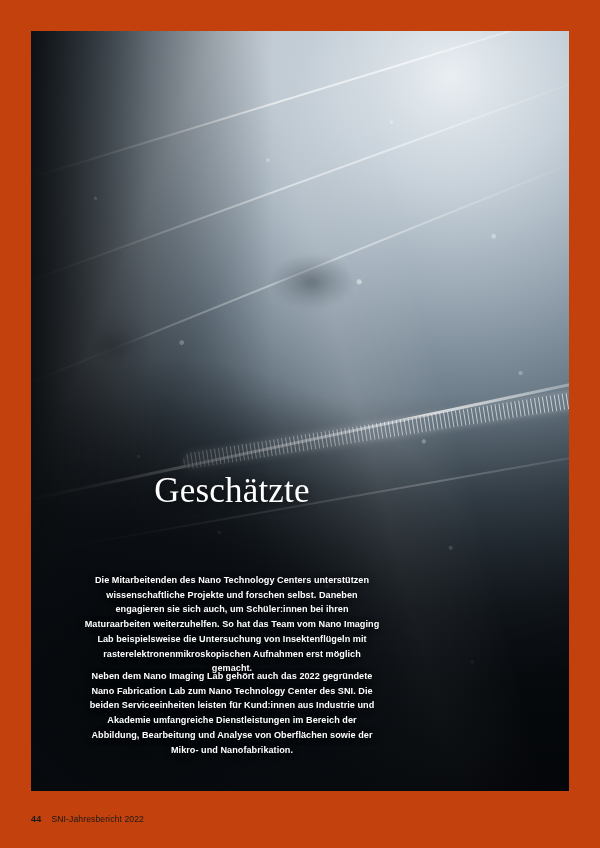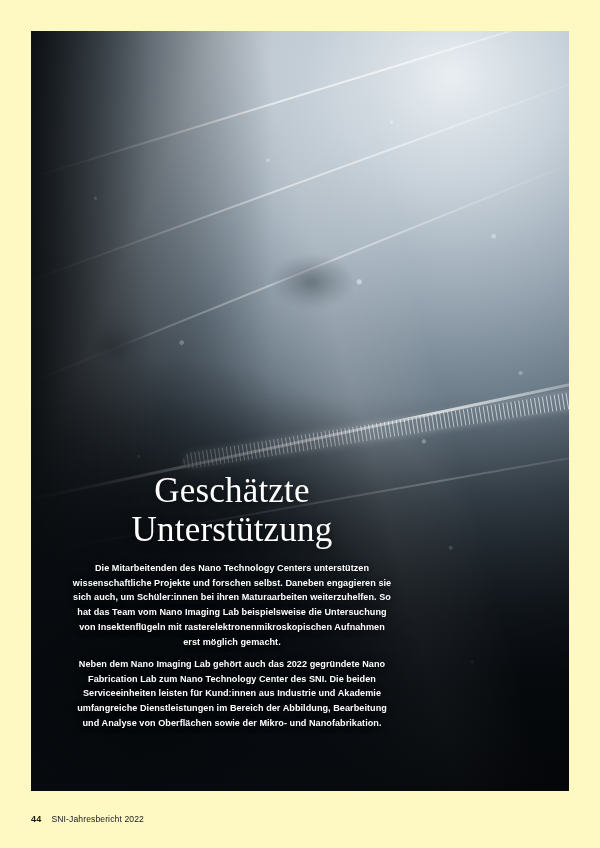--- a/index.html
+++ b/index.html
@@ -11,21 +11,21 @@
     width: 600px;
     height: 848px;
     font-family: "Liberation Sans", sans-serif;
     overflow: hidden;
     position: relative;
   }
 
   .page {
     position: absolute;
     inset: 0;
-    background: #fef9c3;
+    background: #c2410c;
   }
 
   
   .hero {
     position: absolute;
     left: 31px;
     top: 31px;
     width: 538px;
     height: 760px;
     overflow: hidden;
@@ -166,21 +166,21 @@
     text-align: center;
     font-size: 9.1px;
     line-height: 1.62;
     font-weight: bold;
     letter-spacing: 0.05px;
     text-shadow: 0 1px 6px rgba(0,0,0,0.8);
     color: #ffffff;
   }
   .body-block.p1 { top: 530px; }
   .body-block.p2 { top: 626px; }
-  .body-block p { margin: 0; }
+  .body-block p { margin: 12px; }
 
   
   .footer {
     position: absolute;
     left: 31px;
     bottom: 24px;
     display: flex;
     align-items: baseline;
     gap: 10px;
   }
@@ -212,21 +212,20 @@
     <div class="rib"></div>
     <div class="tuft"></div>
     <div class="tuft2"></div>
     <div class="sem-sheen"></div>
     <div class="vignette"></div>
 
     <div class="overlay">
 
       <div class="headline">
         <span class="l1">Geschätzte</span>
-        <span class="l2">Unterstützung</span>
       </div>
 
       <div class="body-block p1">
         <p>Die Mitarbeitenden des Nano Technology Centers unterstützen wissenschaftliche Projekte und forschen selbst. Daneben engagieren sie sich auch, um Schüler:innen bei ihren Maturaarbeiten weiterzuhelfen. So hat das Team vom Nano Imaging Lab beispielsweise die Untersuchung von Insektenflügeln mit rasterelektronenmikroskopischen Aufnahmen erst möglich gemacht.</p>
       </div>
 
       <div class="body-block p2">
         <p>Neben dem Nano Imaging Lab gehört auch das 2022 gegründete Nano Fabrication Lab zum Nano Technology Center des SNI. Die beiden Serviceeinheiten leisten für Kund:innen aus Industrie und Akademie umfangreiche Dienstleistungen im Bereich der Abbildung, Bearbeitung und Analyse von Oberflächen sowie der Mikro- und Nanofabrikation.</p>
       </div>
 

